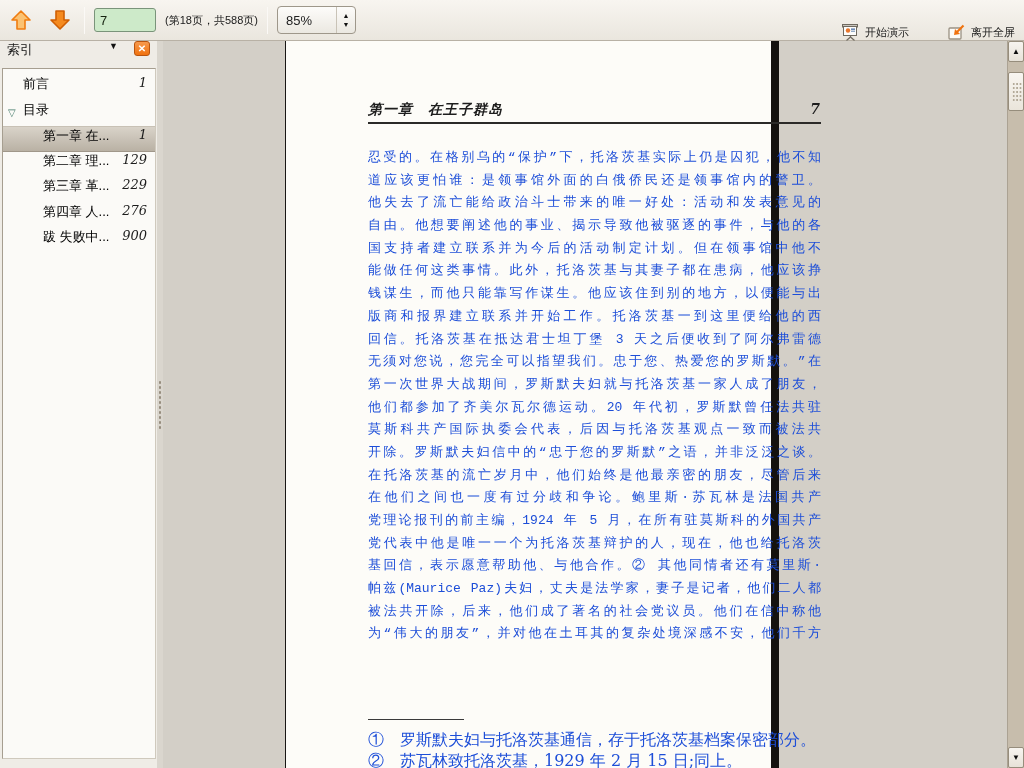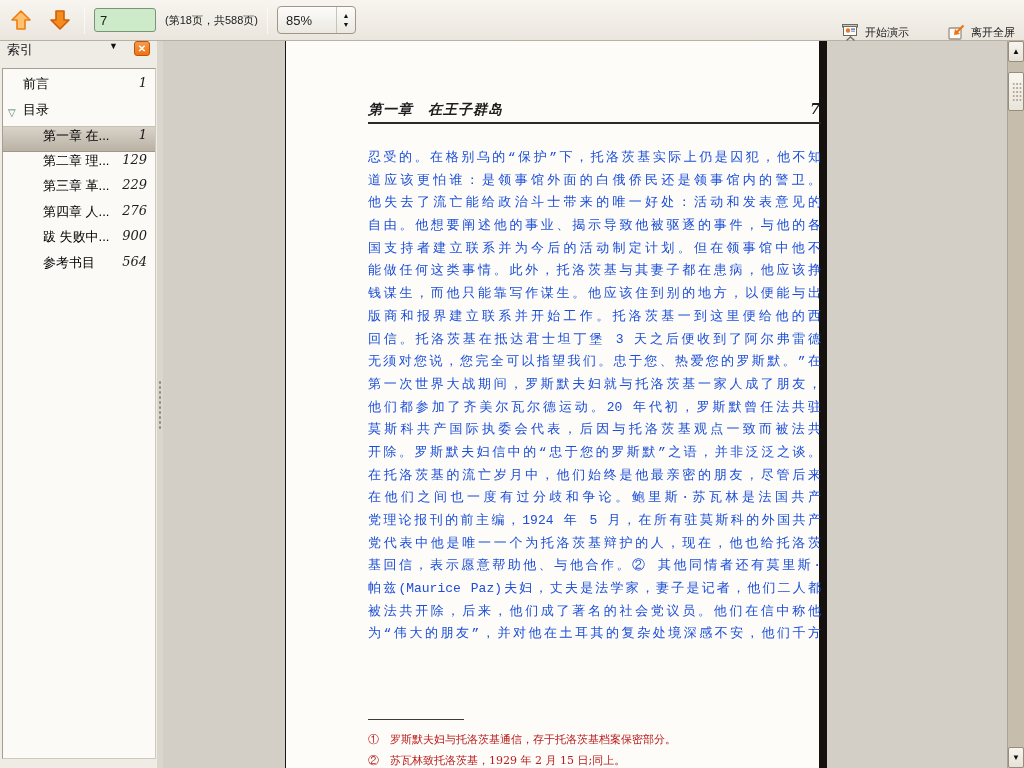--- a/index.html
+++ b/index.html
@@ -50,36 +50,36 @@
   
   .splitter { position:absolute; left:157px; top:41px; width:6px; height:727px;
     background:#dad6ce; cursor:col-resize; }
   .splitter-grip { position:absolute; left:1px; top:339px; width:4px; height:50px;
     background-image:radial-gradient(#968d7e 0.9px, transparent 1.1px);
     background-size:4px 5px; }
 
   
   .doc-area { position:absolute; left:163px; top:41px; width:844px; height:727px;
     background:var(--doc_bg,#d3cfc7); overflow:hidden; }
-  .page { position:absolute; left:122px; top:0; width:542px; height:727px;
+  .page { position:absolute; left:122px; top:0; width:494px; height:727px;
     background:var(--page_bg,#fdfcf8);
     border-left:1px solid #191715; border-right:8px solid #14110e; }
   .running-header { position:absolute; left:82px; top:60px; width:453px;
     display:flex; justify-content:space-between; align-items:baseline;
     font-family:"DejaVu Serif","Liberation Serif",serif; font-style:italic;
     font-weight:600; font-size:14px; color:#1d1d1d; letter-spacing:1px; }
   .header-rule { position:absolute; left:82px; top:81px; width:453px; height:2px; background:#2b2a28; }
   .page-body { position:absolute; left:82px; top:106px; width:453px; }
   .body-line { height:22.7px; line-height:22.7px; font-size:13px;
     font-family:Liberation Mono, monospace; color:#1d4ed8;
     text-align:justify; text-align-last:justify; overflow:hidden; }
   .footnote-rule { position:absolute; left:82px; top:678px; width:96px; height:1px; background:#3a3a3a; }
   .footnotes { position:absolute; left:82px; top:689px; width:480px; }
-  .footnote-line { font-size:11px; line-height:20.5px;
-    font-family:"DejaVu Serif","Liberation Serif",serif; color:#b91c1c; white-space:nowrap; }
+  .footnote-line { font-size:16px; line-height:20.5px;
+    font-family:"DejaVu Serif","Liberation Serif",serif; color:#1d4ed8; white-space:nowrap; }
 
   
   .scrollbar { position:absolute; right:0; top:41px; width:17px; height:727px;
     background:#c7bdac; border-left:1px solid #aba293; }
   .sb-btn { position:absolute; left:0; width:16px; height:21px;
     background:linear-gradient(#f7f4ef,#e7e2d8); border:1px solid #968d7c; border-radius:2px;
     display:flex; align-items:center; justify-content:center; font-size:8px; color:#0d0d0d; cursor:pointer; }
   .sb-up { top:0; } .sb-down { bottom:0; }
   .sb-thumb { position:absolute; left:0; top:31px; width:16px; height:39px;
     background:linear-gradient(#f8f5f0,#eae5db); border:1px solid #968d7c; border-radius:2px; cursor:grab; }
@@ -173,24 +173,20 @@
         <span class="t-label">第三章 革...</span>
         <span class="t-page">229</span>
       </div>
       <div class="tree-item lv2">
         <span class="t-label">第四章 人...</span>
         <span class="t-page">276</span>
       </div>
       <div class="tree-item lv2">
         <span class="t-label">跋 失败中...</span>
         <span class="t-page">900</span>
-      </div>
-      <div class="tree-item lv2">
-        <span class="t-label">参考书目</span>
-        <span class="t-page">564</span>
       </div>
     </div>
 </div>
 
 <div class="splitter">
   <div class="splitter-grip"></div>
 </div>
 
 <div class="doc-area">
   <div class="page">

